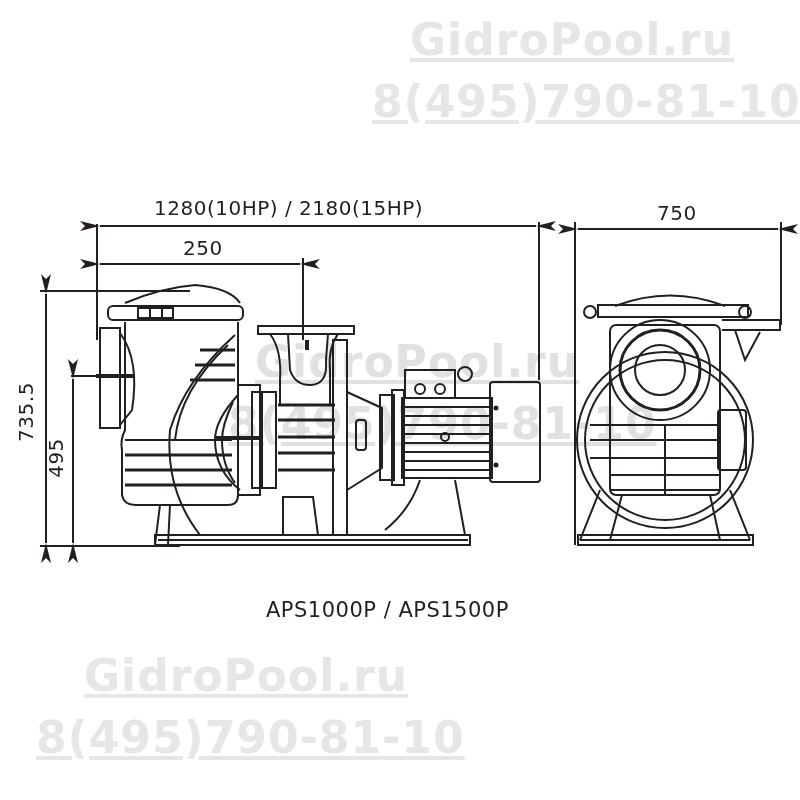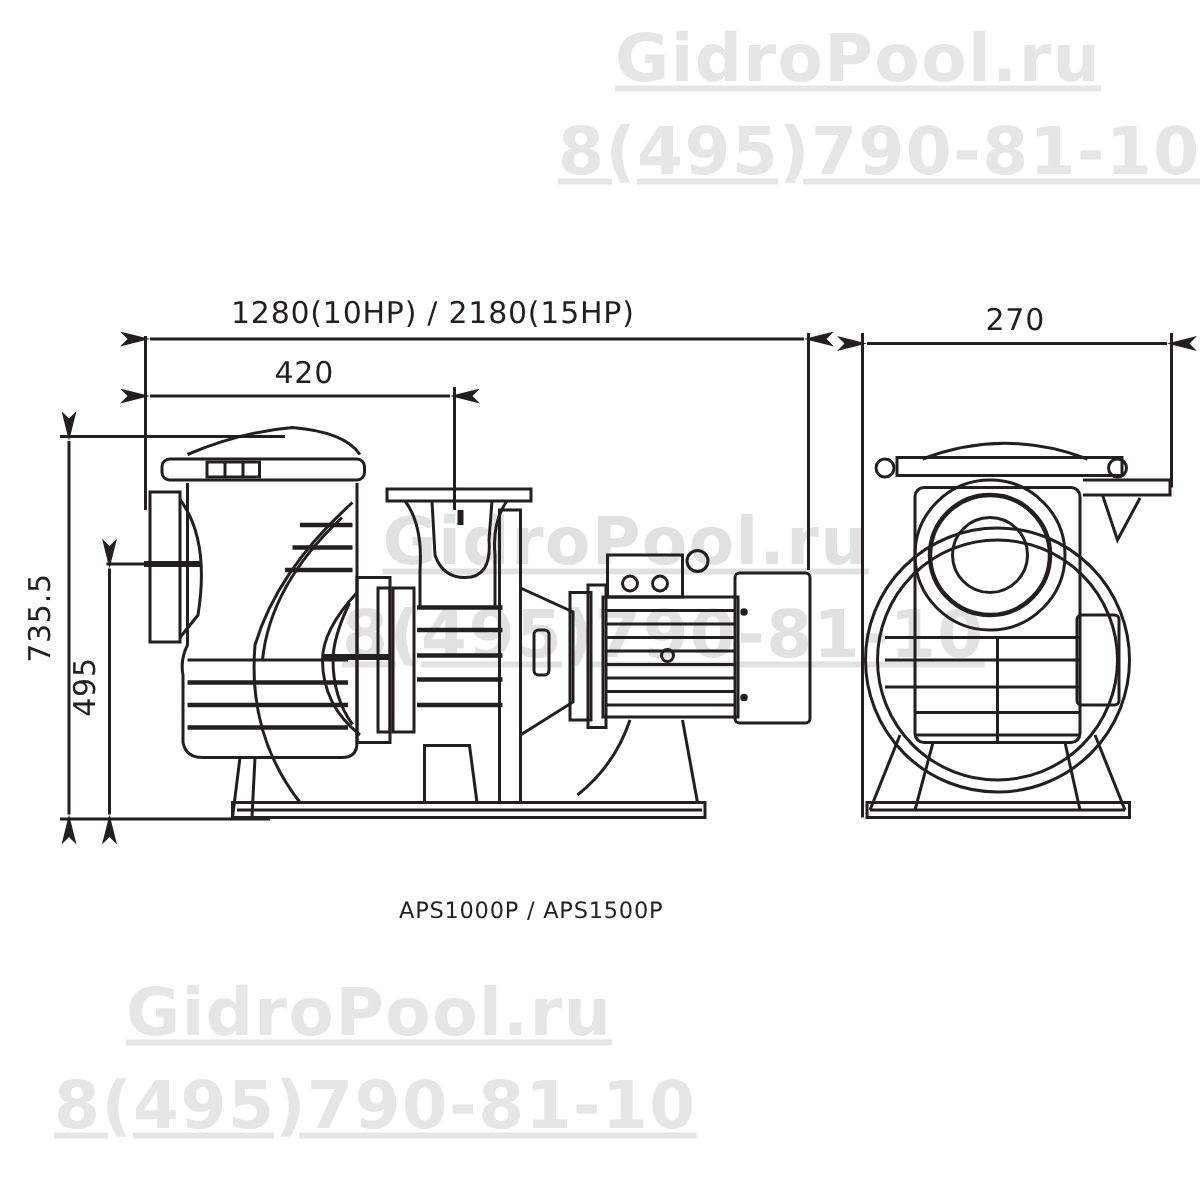--- a/index.html
+++ b/index.html
@@ -1,21 +1,21 @@
 <!DOCTYPE html>
 <html><head>
 <meta charset="utf-8">
 <style>
   html, body { margin: 0; padding: 0; background: #ffffff; }
   body { width: 800px; height: 800px; position: relative; overflow: hidden; font-family: "DejaVu Sans", sans-serif; }
   .wm { position: absolute; color: #e6e6e6; font-family: "DejaVu Sans", sans-serif; font-weight: bold; white-space: nowrap; letter-spacing: 1px; text-decoration: underline; }
   .wm-mid { color: rgba(200,200,200,0.55); }
   .dim-label { position: absolute; color: #231f20; font-family: "DejaVu Sans", sans-serif; font-size: 20px; white-space: nowrap; letter-spacing: 0.5px; }
   .vert { transform-origin: center center; transform: rotate(-90deg); }
-  .caption { position: absolute; color: #231f20; font-family: "DejaVu Sans", sans-serif; font-size: 15px; white-space: nowrap; letter-spacing: 0.5px; }
+  .caption { position: absolute; color: #231f20; font-family: "DejaVu Sans", sans-serif; font-size: 21px; white-space: nowrap; letter-spacing: 0.5px; }
   svg.drawing { position: absolute; left: 0; top: 0; }
 </style>
 </head>
 <body>
 
 <div class="wm" style="left:410px; top:14px; font-size:44px;">GidroPool.ru</div>
 <div class="wm" style="left:372px; top:76px; font-size:44px;">8(495)790-81-10</div>
 
 <div class="wm wm-mid" style="left:255px; top:336px; font-size:44px;">GidroPool.ru</div>
 <div class="wm wm-mid" style="left:228px; top:398px; font-size:44px;">8(495)790-81-10</div>
@@ -167,18 +167,18 @@
       <rect x="718" y="410" width="28" height="60" rx="3"></rect>
 
       <path d="M600,490 L580,540 M622,495 L610,540 M710,495 L720,540 M730,490 L750,540"></path>
       <rect x="578" y="535" width="175" height="10"></rect>
       <line x1="580" y1="540" x2="750" y2="540"></line>
     </g>
   </g>
 </svg>
 
 <div class="dim-label" style="left:154px; top:196px;">1280(10HP) / 2180(15HP)</div>
-<div class="dim-label" style="left:183px; top:236px;">420</div>
-<div class="dim-label" style="left:657px; top:201px;">270</div>
+<div class="dim-label" style="left:183px; top:236px;">250</div>
+<div class="dim-label" style="left:657px; top:201px;">750</div>
 <div class="dim-label vert" style="left:-4px; top:400px; width:60px; text-align:center;">735.5</div>
 <div class="dim-label vert" style="left:31px; top:446px; width:50px; text-align:center;">495</div>
 
 <div class="caption" style="left:266px; top:598px;">APS1000P / APS1500P</div>
 
 </body></html>

